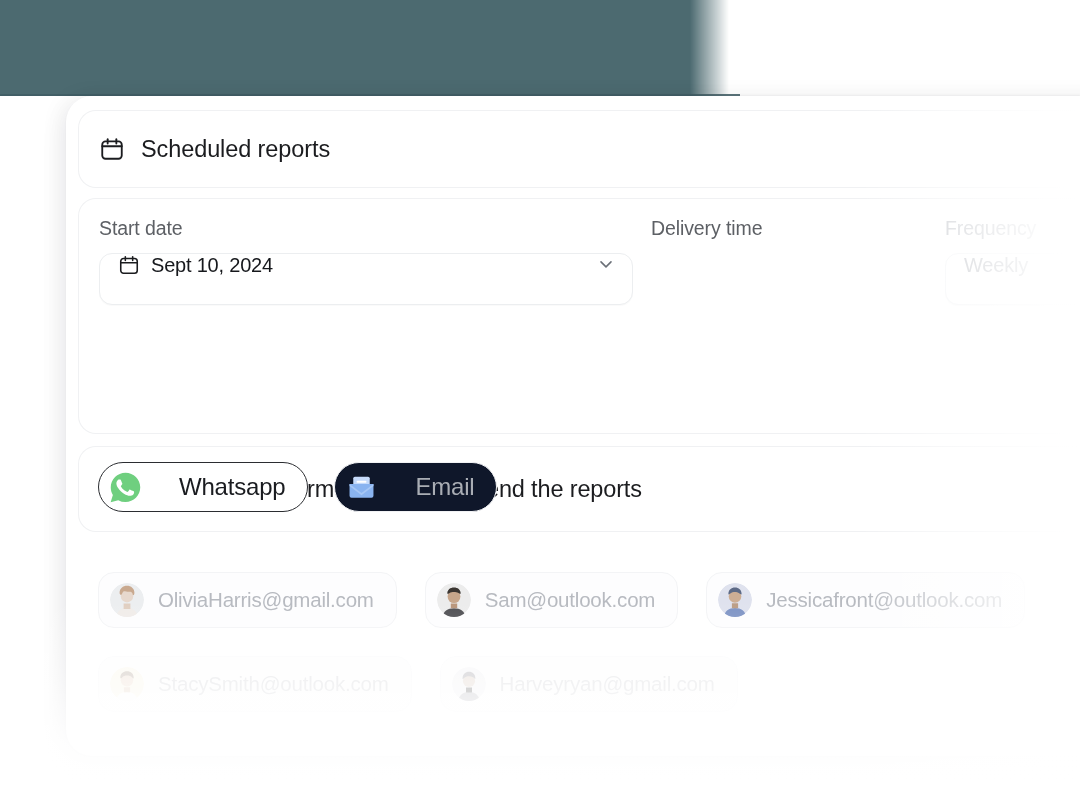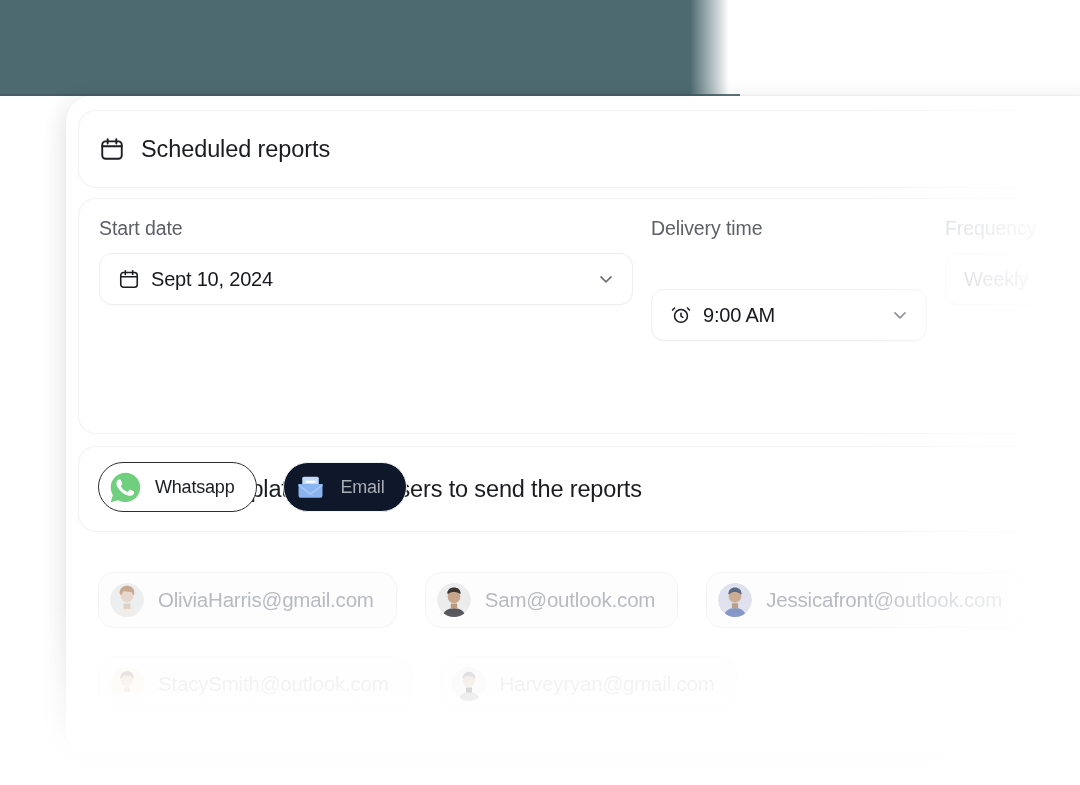--- a/index.html
+++ b/index.html
@@ -134,21 +134,20 @@
     margin-bottom: 13px;
     letter-spacing: -0.1px;
     white-space: nowrap;
   }
   .field-control {
     height: 52px;
     border: 1px solid #eceef0;
     border-radius: 13px;
     background: #fff;
     display: flex;
-    align-items: center;
     padding: 0 16px 0 18px;
     box-sizing: border-box;
     box-shadow: 0 1px 1px rgba(16,24,40,.025);
   }
   .field-value {
     font-size: 20px;
     color: #16181c;
     white-space: nowrap;
     letter-spacing: -0.2px;
     margin-left: 11px;
@@ -198,23 +197,24 @@
     background: #ffffff;
   }
   .chip-selected {
     border: 1.6px solid #2b2d31;
   }
   .chip-unselected {
     border: 1px solid #f1f2f4;
     background: #0f172a;
   }
   .chip-label {
-    font-size: 18px;
+    font-size: 24px;
     letter-spacing: -0.2px;
     white-space: nowrap;
+    margin-left: 24px;
   }
   .chip-selected .chip-label { color: #1a1c20; }
   .chip-unselected .chip-label { color: #a9adb4; }
 
   
   .users {
     position: absolute;
     left: 98px;
     top: 572px;
     width: 1000px;
@@ -316,37 +316,20 @@
             <span class="icon">
               <svg width="20" height="20" viewBox="0 0 24 24" fill="none" stroke="#6b7078" stroke-width="1.9" stroke-linecap="round" stroke-linejoin="round">
                 <path d="M6 9.5l6 6 6-6"></path>
               </svg>
             </span>
           </div>
         </div>
 
         <div class="field field-w-time">
           <span class="field-label">Delivery time</span>
-          <div class="field-control">
-            <span class="icon">
-              <svg width="22" height="22" viewBox="0 0 24 24" fill="none" stroke="#1b1c1f" stroke-width="1.7" stroke-linecap="round" stroke-linejoin="round">
-                <circle cx="12" cy="13" r="7"></circle>
-                <path d="M12 10v3.2l2 1.3"></path>
-                <path d="M5 4.4L2.8 6.6"></path>
-                <path d="M19 4.4l2.2 2.2"></path>
-              </svg>
-            </span>
-            <span class="field-value">9:00 AM</span>
-            <span class="field-spacer"></span>
-            <span class="icon">
-              <svg width="20" height="20" viewBox="0 0 24 24" fill="none" stroke="#6b7078" stroke-width="1.9" stroke-linecap="round" stroke-linejoin="round">
-                <path d="M6 9.5l6 6 6-6"></path>
-              </svg>
-            </span>
-          </div>
         </div>
 
         <div class="field field-w-freq is-faded">
           <span class="field-label">Frequency</span>
           <div class="field-control">
             <span class="field-value">Weekly</span>
           </div>
         </div>
 
       </div>

